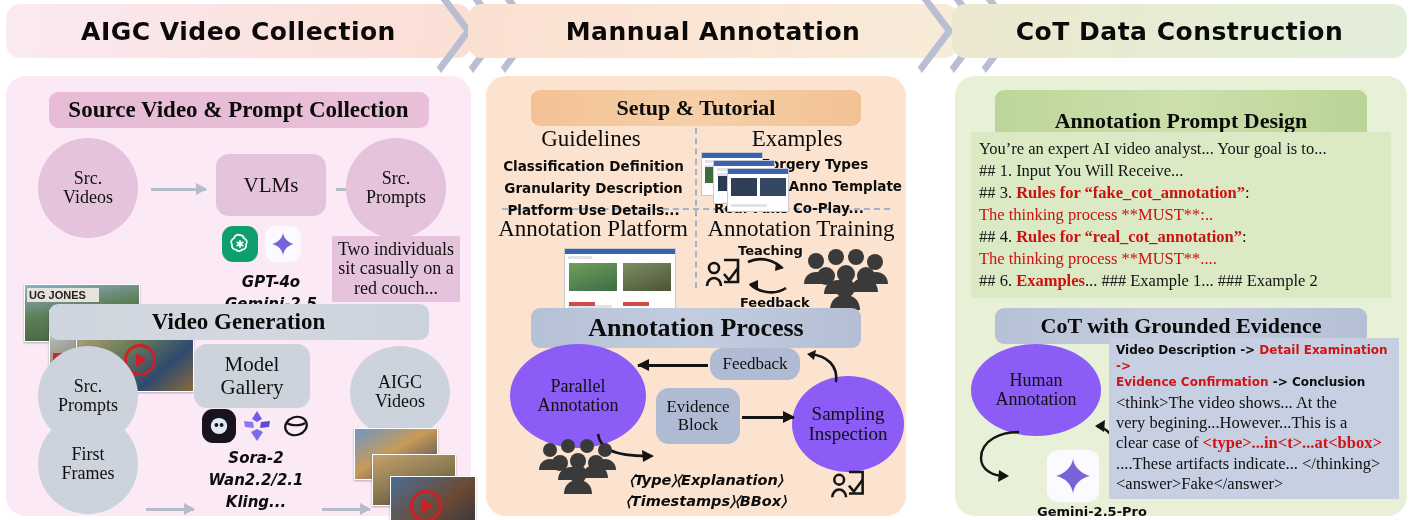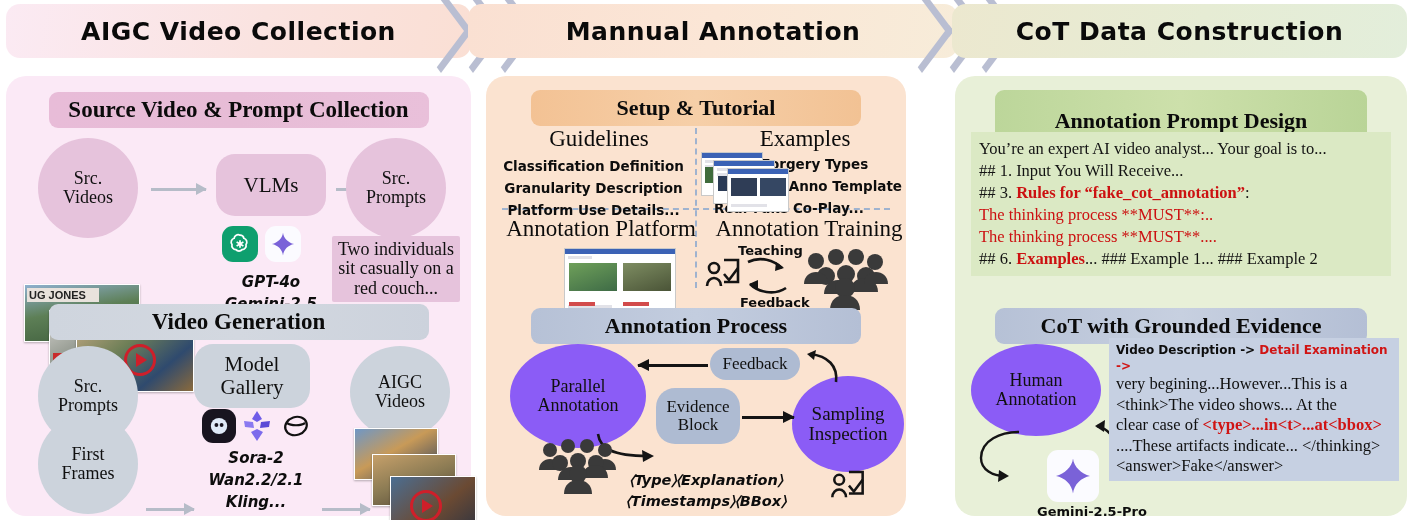--- a/index.html
+++ b/index.html
@@ -50,38 +50,38 @@
   }
 
   
   #tA1 { top:16px; width:380px; padding:5px 0; font-size:23px;
          background:linear-gradient(90deg,#e8bcd8,#e7bcd6,#e9c0da); }
   #tA2 { top:228px; width:380px; padding:5px 0; font-size:23px;
          background:linear-gradient(90deg,#cfd5de,#d3d8e0,#ccd2dc); }
   
   #tB1 { top:14px; width:330px; padding:5px 16px; font-size:22px;
          background:linear-gradient(90deg,#f3c294,#f6cfa8,#f2c294);font-family:Liberation Serif, serif; }
-  #tB2 { top:232px; width:330px; padding:5px 0; font-size:22px;
+  #tB2 { top:232px; width:330px; padding:5px 0; font-size:26px;
          background:linear-gradient(90deg,#b6c1d6,#c3cddf,#b4bfd5); }
   
   #tC1 { top:14px; width:372px; padding:18px 0; font-size:22px;
          background:linear-gradient(90deg,#bcd69a,#cde0ab,#b9d497); }
   #tC2 { top:232px; width:372px; padding:5px 0; font-size:22px;
          background:linear-gradient(90deg,#b6c1d6,#c7d0e0,#b4bfd5); }
 
   
   .ellipse, .circle {
     position:absolute; background:#e6c3dc; border-radius:50%;
     display:flex; flex-direction:column; align-items:center; justify-content:center;
     text-align:center; font-size:18px; line-height:1.05; color:#101010;
   }
   .grey   { background:#ccd3dc; }
   .blue   { background:#8b5cf6; }
   .rbox {
-    position:absolute; background:#e6c3dc; border-radius:19px;
+    position:absolute; background:#e6c3dc; border-radius:13px;
     display:flex; flex-direction:column; align-items:center; justify-content:center;
     text-align:center; font-size:19px; line-height:1.08; color:#101010;
   }
   .rbox.grey { background:#ccd3dc; }
   .rbox.blue { background:#aebbd2; }
 
   .arrow { position:absolute; height:3px; background:#b6bcc8; }
   .arrow:after {
     content:""; position:absolute; right:-1px; top:-5px;
     border-left:11px solid #b6bcc8;
@@ -140,21 +140,21 @@
   }
   .cotbox .red { color:#d01414; font-weight:bold; }
   .cot-hw {
     font-family:"DejaVu Sans", sans-serif; font-weight:bold;
     font-size:12px; line-height:1.35; color:#0d0d0d;
   }
   .cot-hw .red { color:#d01414; }
 
   .subhead {
     position:absolute; font-family:"Liberation Serif", serif;
-    font-size:23px; color:#0b0b0b; text-align:center; white-space:nowrap;margin-left:8px;
+    font-size:23px; color:#0b0b0b; text-align:center; white-space:nowrap;
   }
   .bullets {
     position:absolute; font-family:"DejaVu Sans", sans-serif;
     font-weight:bold; font-size:13.5px; line-height:1.62;
     color:#0d0d0d; text-align:center; white-space:nowrap;
   }
   .minilabel {
     position:absolute; font-family:"DejaVu Sans", sans-serif;
     font-weight:bold; font-size:13px; color:#0d0d0d; white-space:nowrap;
   }
@@ -435,20 +435,21 @@
 
   <div class="panel" id="panelC">
 
     <div class="sect-title" id="tC1">Annotation Prompt Design</div>
 
     <div class="promptbox" style="left:16px; top:56px; width:420px;">
       <div>You’re an expert AI video analyst... Your goal is to...</div>
       <div>## 1. Input You Will Receive...</div>
       <div><span>## 3. </span><span class="redb">Rules for “fake_cot_annotation”</span><span>:</span></div>
       <div class="red">The thinking process **MUST**:..</div>
+      <div><span>## 4. </span><span class="redb">Rules for “real_cot_annotation”</span><span>:</span></div>
       <div class="red">The thinking process **MUST**....</div>
       <div><span>## 6. </span><span class="redb">Examples</span><span>... ### Example 1... ### Example 2</span></div>
     </div>
 
     <div class="sect-title" id="tC2">CoT with Grounded Evidence</div>
 
     <div class="ellipse blue" style="left:16px; top:268px; width:130px; height:92px;">
       <span>Human<br>Annotation</span>
     </div>
 
@@ -466,20 +467,23 @@
 
     <svg style="position:absolute;left:136px;top:286px;" width="46" height="106" viewBox="0 0 46 106" fill="none" stroke="#141414" stroke-width="2.4">
       <path d="M40 100C20 94 30 70 6 64"></path>
         <path d="M14 58l-10 6 9 6" fill="#141414" stroke="none"></path>
     </svg>
 
     <div class="cotbox" style="left:154px; top:262px; width:290px;">
       <div class="cot-hw">
         <span>Video Description -&gt; </span><span class="red">Detail Examination -&gt;</span>
       </div>
+      <div class="cot-hw" style="margin-bottom:2px;">
+        <span class="red">Evidence Confirmation</span><span> -&gt; Conclusion</span>
+      </div>
+      <div>&lt;think&gt;The video shows... At the</div>
       <div>very begining...However...This is a</div>
-      <div>&lt;think&gt;The video shows... At the</div>
       <div><span>clear case of </span><span class="red">&lt;type&gt;...in&lt;t&gt;...at&lt;bbox&gt;</span></div>
       <div>....These artifacts indicate... &lt;/thinking&gt;</div>
       <div>&lt;answer&gt;Fake&lt;/answer&gt;</div>
     </div>
   </div>
 </div>
 
 </body></html>

